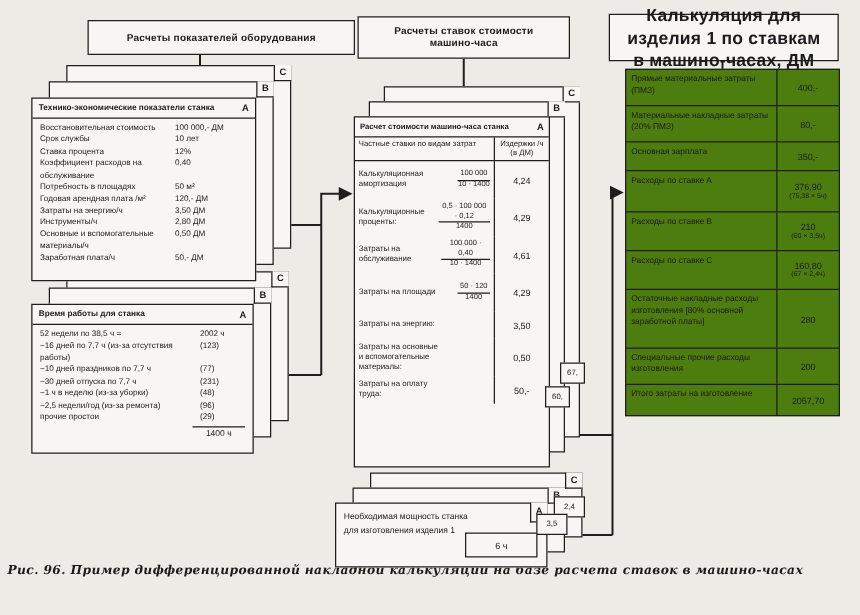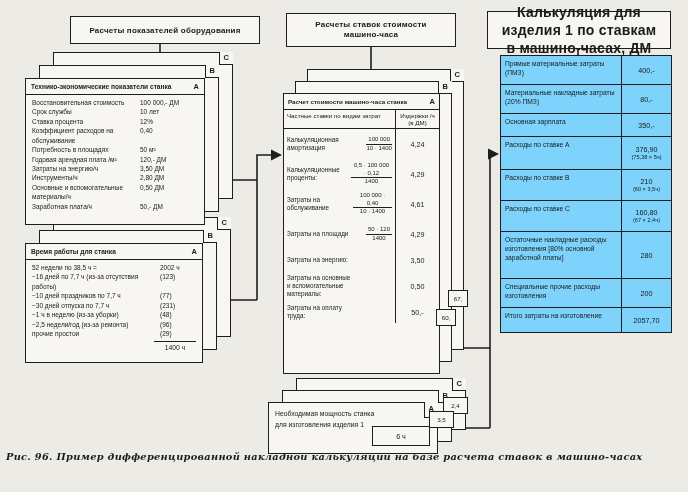--- a/index.html
+++ b/index.html
@@ -5,21 +5,21 @@
   html,body{margin:0;padding:0}
   body{
     width:688px;height:492px;position:relative;overflow:hidden;
     background:#ecebe6;color:#1b1b1b;
     font-family:"Liberation Sans",sans-serif;
   }
   
   .hbox{position:absolute;background:#f7f6f2;border:1.8px solid #1e1e1e;box-sizing:border-box;
     display:flex;flex-direction:column;align-items:center;justify-content:center;
     font-weight:bold;text-align:center;letter-spacing:.2px}
-  .h1{left:70px;top:16px;width:190px;height:28px;font-size:8px}
+  .h1{left:70px;top:16px;width:214px;height:28px;font-size:8px}
   .h2{left:286px;top:13px;width:170px;height:34px;font-size:8px;line-height:1.3}
   .h3{left:487px;top:11px;width:184px;height:38px;font-size:14px;line-height:1.3}
 
   
   .card{position:absolute;background:#f7f6f2;border:1.4px solid #1e1e1e;box-sizing:border-box}
   .tab{position:absolute;top:-1px;right:-1px;border-left:1.1px solid #1e1e1e;border-bottom:1.1px solid #1e1e1e;
     padding:1px 4px 2px 4px;font-weight:bold;font-size:7.5px;background:#f7f6f2}
 
   
   .s1c{left:53px;top:52px;width:180px;height:147px;z-index:1}
@@ -73,21 +73,21 @@
   
   .edge{position:absolute;border:1px solid #1e1e1e;background:#f7f6f2;display:flex;align-items:center;
     justify-content:center;font-size:6.2px;z-index:5}
   .e-rate-b{left:436px;top:309px;width:18px;height:15px}
   .e-rate-c{left:448px;top:290px;width:18px;height:15px}
   .e-cap-b{left:429px;top:411px;width:23px;height:15px}
   .e-cap-c{left:443px;top:397px;width:23px;height:15px}
 
   
   .cost{position:absolute;left:500px;top:55px;width:172px;height:278px;border:1.6px solid #1e1e1e;
-    background:#7dd3fc;box-sizing:border-box;display:flex;flex-direction:column}
+    background:#4d7c0f;box-sizing:border-box;display:flex;flex-direction:column}
   .crow{display:flex;border-bottom:1.1px solid #1e1e1e}
   .crow:last-child{border-bottom:none;flex:1}
   .clab{flex:1;padding:3px 4px;font-size:6.7px;line-height:1.35}
   .cval{width:50px;border-left:1.2px solid #1e1e1e;display:flex;flex-direction:column;align-items:center;
     justify-content:center;font-size:7.2px;line-height:1.25;text-align:center;box-sizing:border-box}
   .cform{font-size:5.6px}
   .crow:nth-child(1){min-height:28px}
   .crow:nth-child(2){min-height:28px}
   .crow:nth-child(3){min-height:22px}
   .crow:nth-child(4){min-height:32px}

